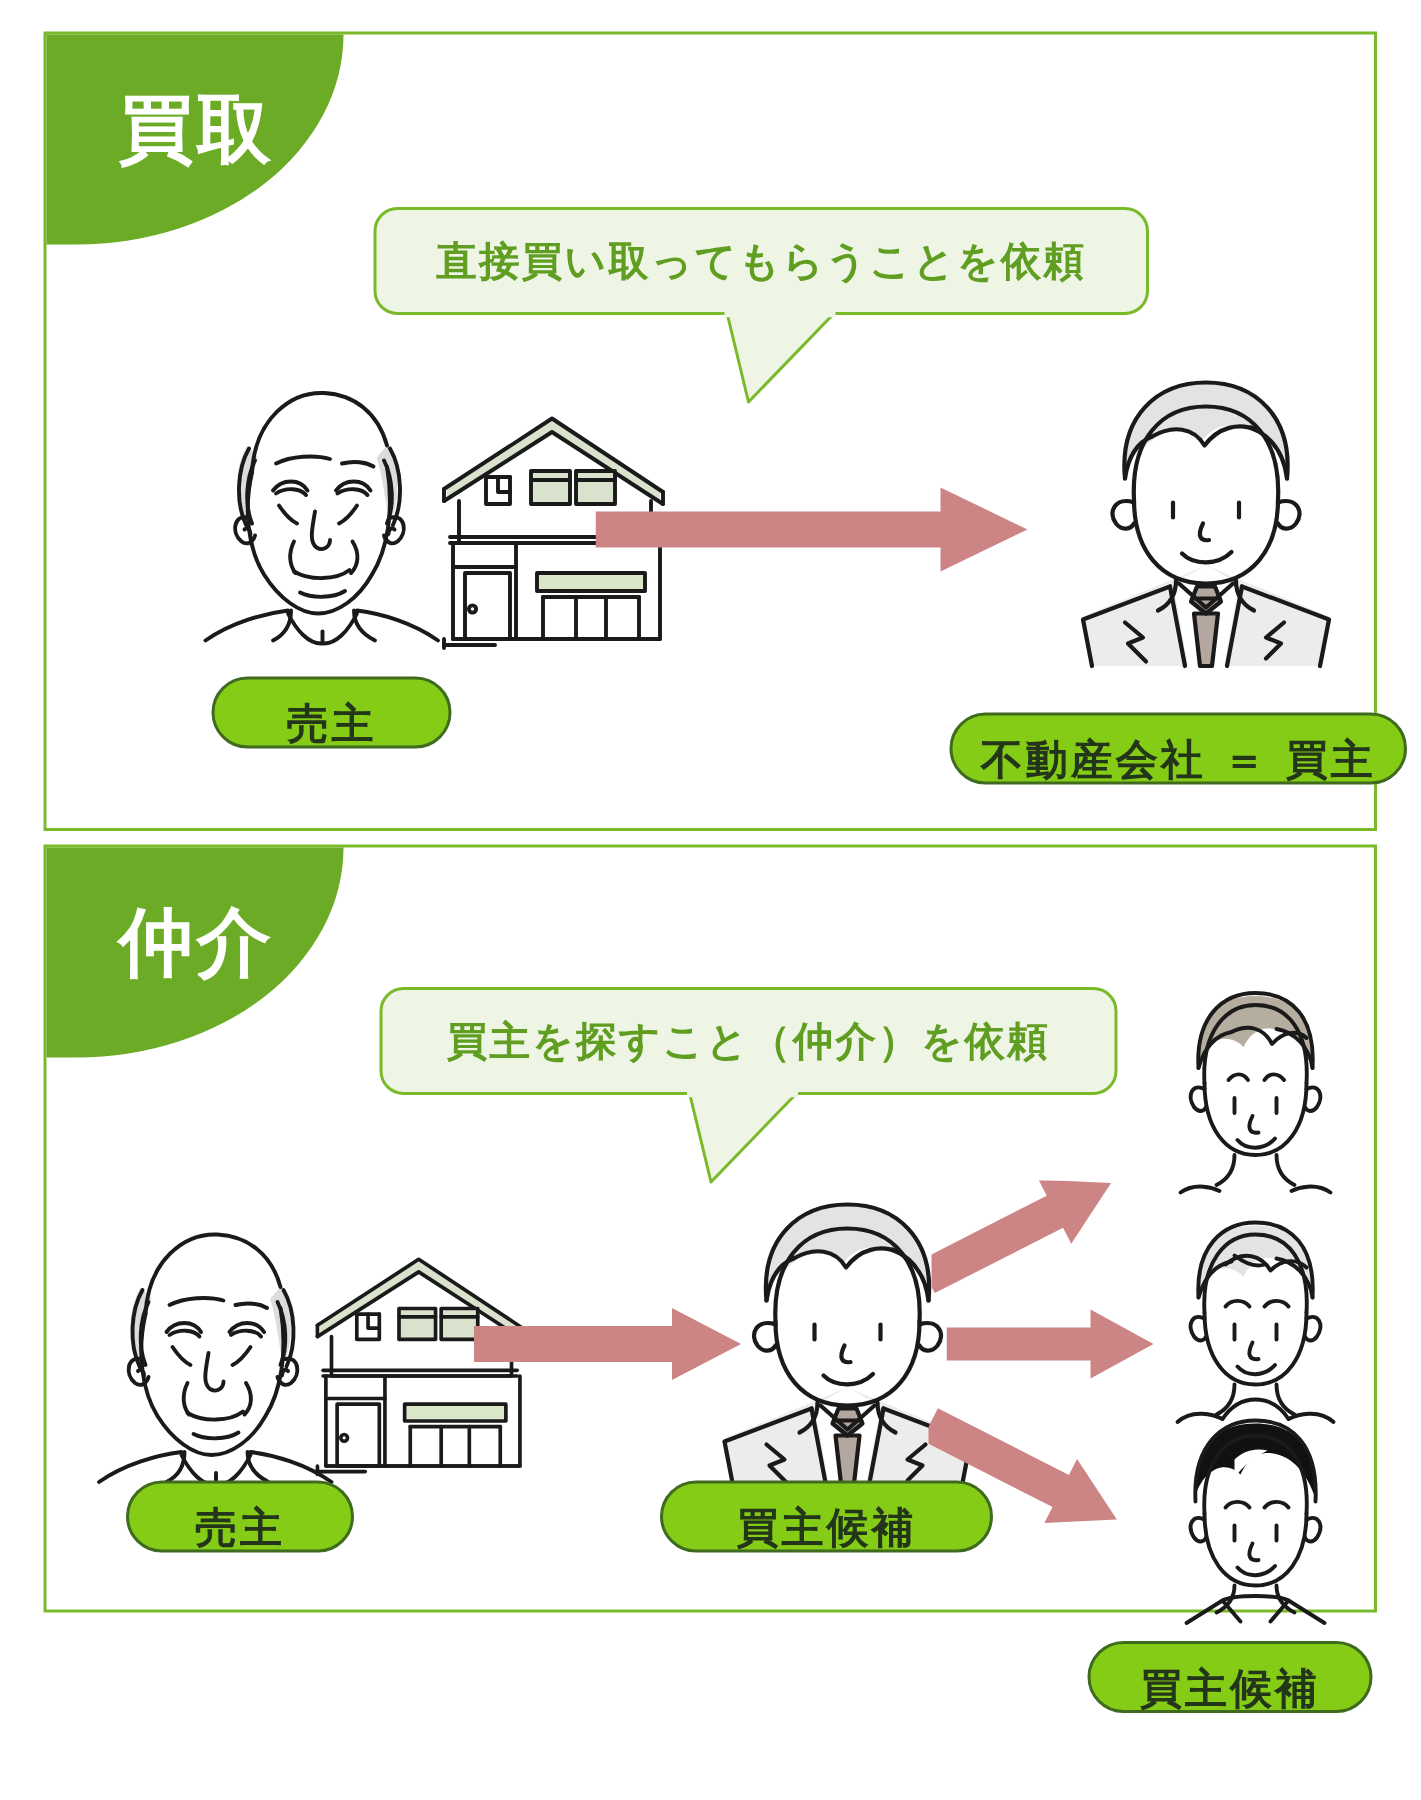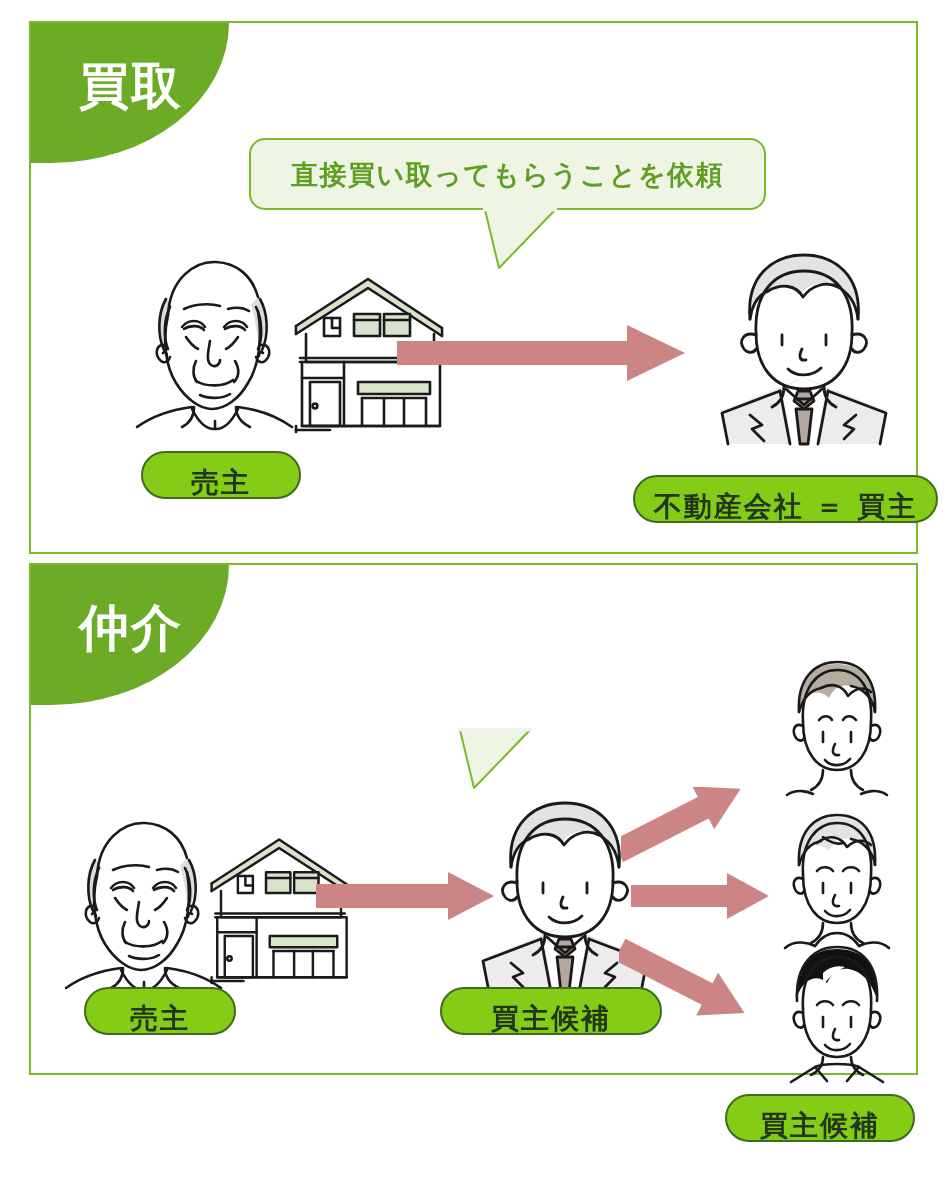--- a/index.html
+++ b/index.html
@@ -306,20 +306,23 @@
       <span class="pill-text">不動産会社 ＝ 買主</span>
     </div>
   </div>
 
   <div class="panel panel-chukai">
 
     <div class="badge">
       <span class="badge-label">仲介</span>
     </div>
 
+    <div class="bubble" style="left:222px; top:93px; width:492px; height:72px;">
+      <span class="bubble-text">買主を探すこと（仲介）を依頼</span>
+    </div>
     <div class="bubble-tail" style="left:425px; top:163px;">
       <svg width="90" height="65" viewBox="0 0 90 65">
         <path d="M4,2 L74,2 L18,60 Z" fill="#eef5e4" stroke="#7ab929" stroke-width="2" stroke-linejoin="round"></path>
         <line x1="2" y1="1" x2="76" y2="1" stroke="#eef5e4" stroke-width="5"></line>
       </svg>
     </div>
 
     <div class="art" style="left:30px; top:245px;">
       <svg width="160" height="180" viewBox="0 0 160 180">
         <g fill="none" stroke="#1a1a1a" stroke-width="2.6" stroke-linecap="round" stroke-linejoin="round">

